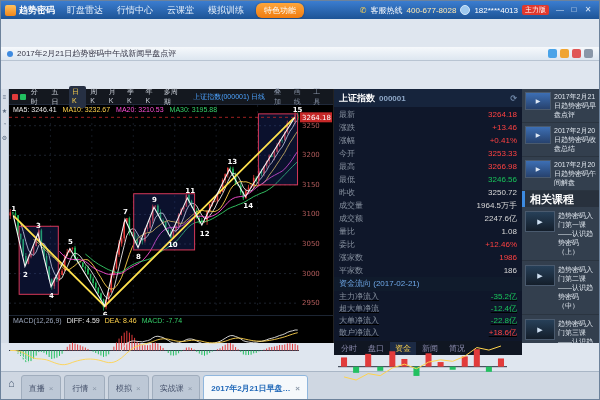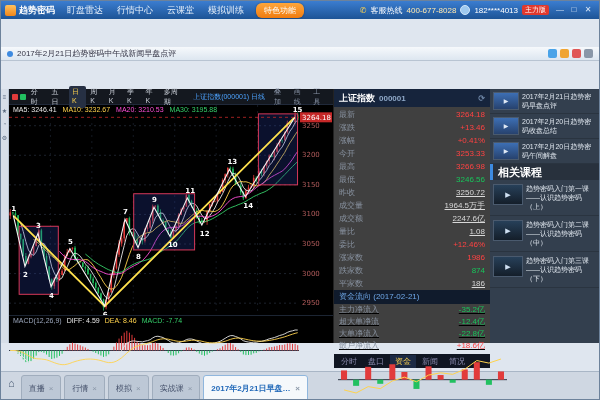--- a/index.html
+++ b/index.html
@@ -46,28 +46,28 @@
   .macd-label { position:absolute; top:1px; left:4px; font-size:7px; display:flex; gap:5px; z-index:2; pointer-events:none; }
   .time-axis { height:10px; flex:none; display:flex; justify-content:space-between; padding:0 38px 0 6px; font-size:6.5px; color:#7a87a0; background:#05070a; }
   .ticker { height:14px; flex:none; display:flex; align-items:center; font-size:8px; color:#ff9c2e; background:#0a0c10; border-top:1px solid #1c2230; padding:0 5px; white-space:nowrap; overflow:hidden; }
   .thumbstrip { height:28px; flex:none; background:#10141b; display:flex; gap:5px; padding:2px 5px; align-items:center; border-top:1px solid #1c2230; }
   .thumb { width:40px; cursor:pointer; }
   .thumb-img { height:15px; background:linear-gradient(#8a2424,#3a0d0d); border:1px solid #444; position:relative; }
   .thumb-img::after { content:"▶"; position:absolute; left:50%; top:50%; transform:translate(-50%,-52%); font-size:6px; color:#eee; }
   .thumb-txt { font-size:6px; color:#93a0b2; text-align:center; line-height:9px; }
 
   
-  .quote-panel { width:157px; flex:none; background:#404040; border-left:1px solid #222; display:flex; flex-direction:column; font-size:8px; min-height:0; }
+  .quote-panel { width:189px; flex:none; background:#0f172a; border-left:1px solid #222; display:flex; flex-direction:column; font-size:8px; min-height:0; }
   .quote-header { height:18px; flex:none; background:#16243c; color:#fff; display:flex; align-items:center; padding:0 5px; gap:4px; font-size:9px; font-weight:bold; }
   .quote-code { color:#8fa8c8; font-weight:bold; font-size:8px; }
   .quote-refresh { margin-left:auto; color:#6f87a8; cursor:pointer; font-size:8px; }
   .quote-rows { padding:1px 5px 0 5px; flex:none; }
   .qrow { display:flex; justify-content:space-between; height:13px; line-height:13px; }
   .qlabel { color:#8892a0; }
-  .up { color:#ff4242; } .down { color:#18c45a; } .flat { color:#d8d8d8;text-decoration:underline; }
+  .up { color:#ff4242; } .down { color:#18c45a; } .flat { color:#d8d8d8; }
   .fund-header { height:14px; flex:none; background:#101b2c; color:#6fa8e8; padding:0 5px; line-height:14px; font-size:8px; }
   .fund-lines { padding:0 5px; flex:none; }
   .frow { display:flex; justify-content:space-between; height:12px; line-height:12px;text-decoration:underline; }
   .mini-chart { flex:1; margin:1px 4px; position:relative; min-height:0; }
   .quote-tabs { height:14px; flex:none; background:#101622; display:flex; align-items:center; gap:1px; padding:0 2px; }
   .qtab { padding:0 5px; color:#88a; font-size:8px; line-height:13px; cursor:pointer; }
   .qtab.active { color:#ffd34d; background:#1c2a44; }
 
   
   .right-sidebar { flex:1; background:#333f4e; display:flex; flex-direction:column; font-size:7px; color:#dfe6ee; min-height:0; overflow:hidden; }
@@ -663,24 +663,20 @@
           </div>
           <div class="qrow">
             <span class="qlabel">委比</span>
             <span class="up">+12.46%</span>
           </div>
           <div class="qrow">
             <span class="qlabel">涨家数</span>
             <span class="up">1986</span>
           </div>
           <div class="qrow">
-            <span class="qlabel">跌家数</span>
-            <span class="down">874</span>
-          </div>
-          <div class="qrow">
             <span class="qlabel">平家数</span>
             <span class="flat">186</span>
           </div>
         </div>
       <div class="fund-header">资金流向 (2017-02-21)</div>
       <div class="fund-lines" id="fundLines">
           <div class="frow">
             <span class="qlabel">主力净流入</span>
             <span class="down">-35.2亿</span>
           </div>

